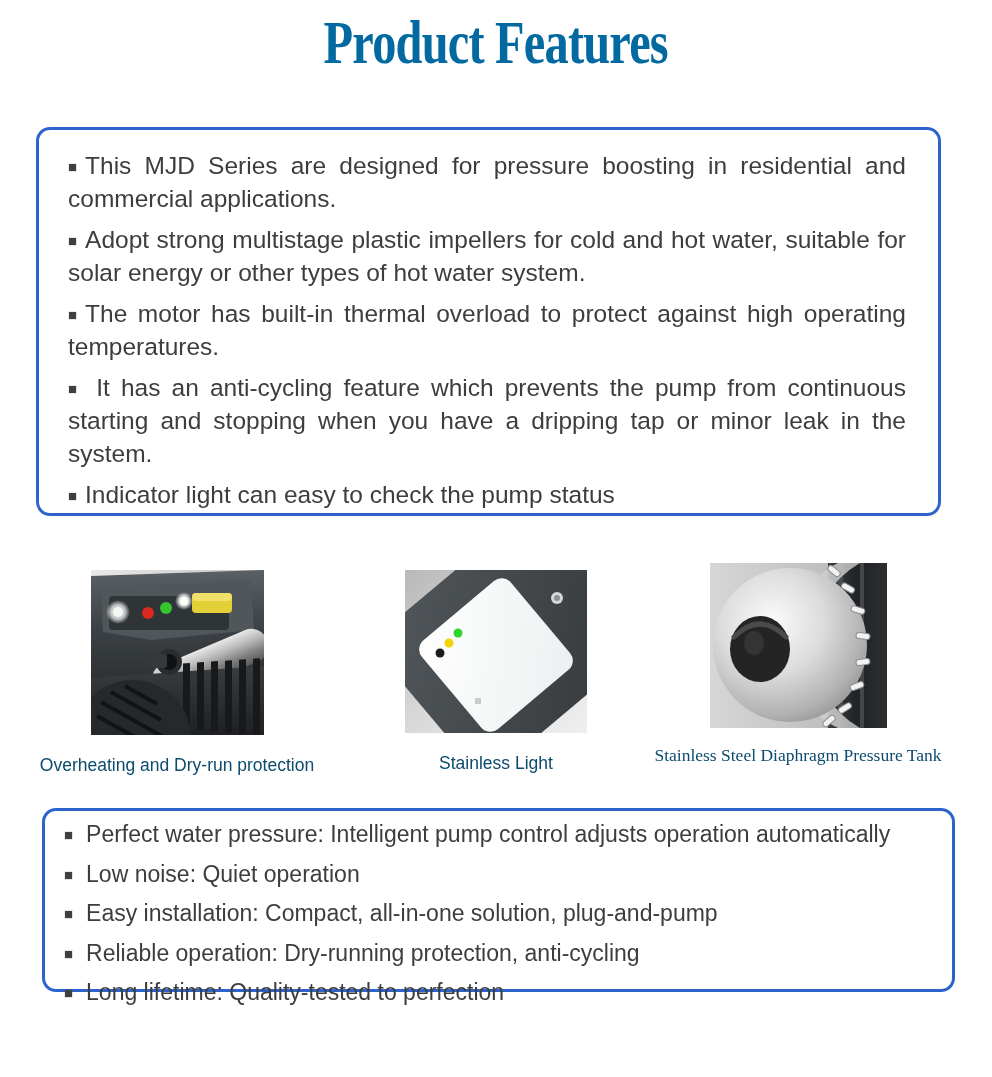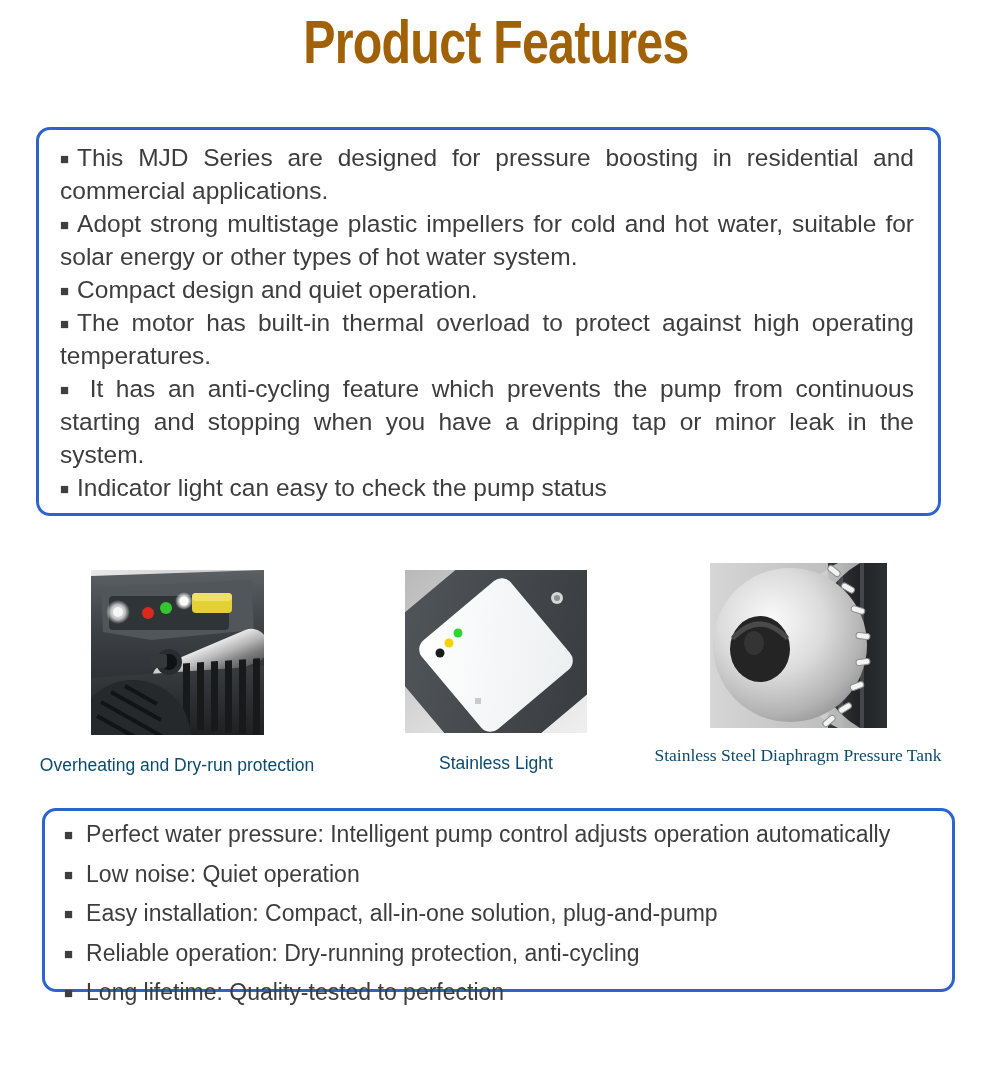--- a/index.html
+++ b/index.html
@@ -3,31 +3,31 @@
 <meta charset="utf-8">
 <style>
   html,body{margin:0;padding:0;background:#ffffff;}
   body{
     width:992px;height:1077px;position:relative;overflow:hidden;
     font-family:"Liberation Sans",sans-serif;color:#3d3d3d;
   }
   
   .page-title{
     position:absolute;top:8px;left:0;width:992px;text-align:center;
-    color:#a16207;font-family:Liberation Sans, sans-serif;font-weight:bold;
+    color:#0369a1;font-family:Liberation Serif, serif;font-weight:bold;
     font-size:62px;line-height:68px;white-space:nowrap;
   }
   .page-title .squeeze{display:inline-block;transform:scaleX(.78);transform-origin:center;letter-spacing:-1px;}
   
   .blue-box{
     position:absolute;box-sizing:border-box;background:#ffffff;
     border:3px solid #2c63cc;border-radius:14px;
   }
   #intro-box{left:36px;top:127px;width:905px;height:389px;padding:11px 24px 10px 21px;}
-  #intro-box p{margin:0;font-size:24.5px;line-height:33px;text-align:justify;}
+  #intro-box p{margin:8px;font-size:24.5px;line-height:33px;text-align:justify;}
   #benefits-box{left:42px;top:808px;width:913px;height:184px;padding:4px 20px 0 19px;}
   #benefits-box div.benefit{font-size:23px;line-height:39.5px;}
   .bullet{
     display:inline-block;font-size:15px;line-height:1;vertical-align:2px;
     color:#3f3f3f;margin-right:8px;
   }
   #benefits-box .bullet{margin-right:13px;}
   
   .figure{position:absolute;text-align:center;}
   .figure .img-wrap{display:inline-block;line-height:0;}
@@ -42,21 +42,20 @@
 </head>
 <body>
 
 <div class="page-title">
   <span class="squeeze">Product Features</span>
 </div>
 
 <div class="blue-box" id="intro-box">
   <p><span class="bullet">■</span><span>This MJD Series are designed for pressure boosting in residential and commercial applications.</span></p>
   <p><span class="bullet">■</span><span>Adopt strong multistage plastic impellers for cold and hot water, suitable for solar energy or other types of hot water system.</span></p>
-  <p><span class="bullet">■</span><span>Compact design and quiet operation.</span></p>
   <p><span class="bullet">■</span><span>The motor has built-in thermal overload to protect against high operating temperatures.</span></p>
   <p><span class="bullet">■</span><span> It has an anti-cycling feature which prevents the pump from continuous starting and stopping when you have a dripping tap or minor leak in the system.</span></p>
   <p><span class="bullet">■</span><span>Indicator light can easy to check the pump status</span></p>
 </div>
 
 <div class="figure" id="figure-1">
   <span class="img-wrap">
     <svg width="173" height="165" viewBox="0 0 173 165" xmlns="http://www.w3.org/2000/svg">
       <defs>
         <linearGradient id="m-bg" x1="0" y1="0" x2="1" y2="1">

